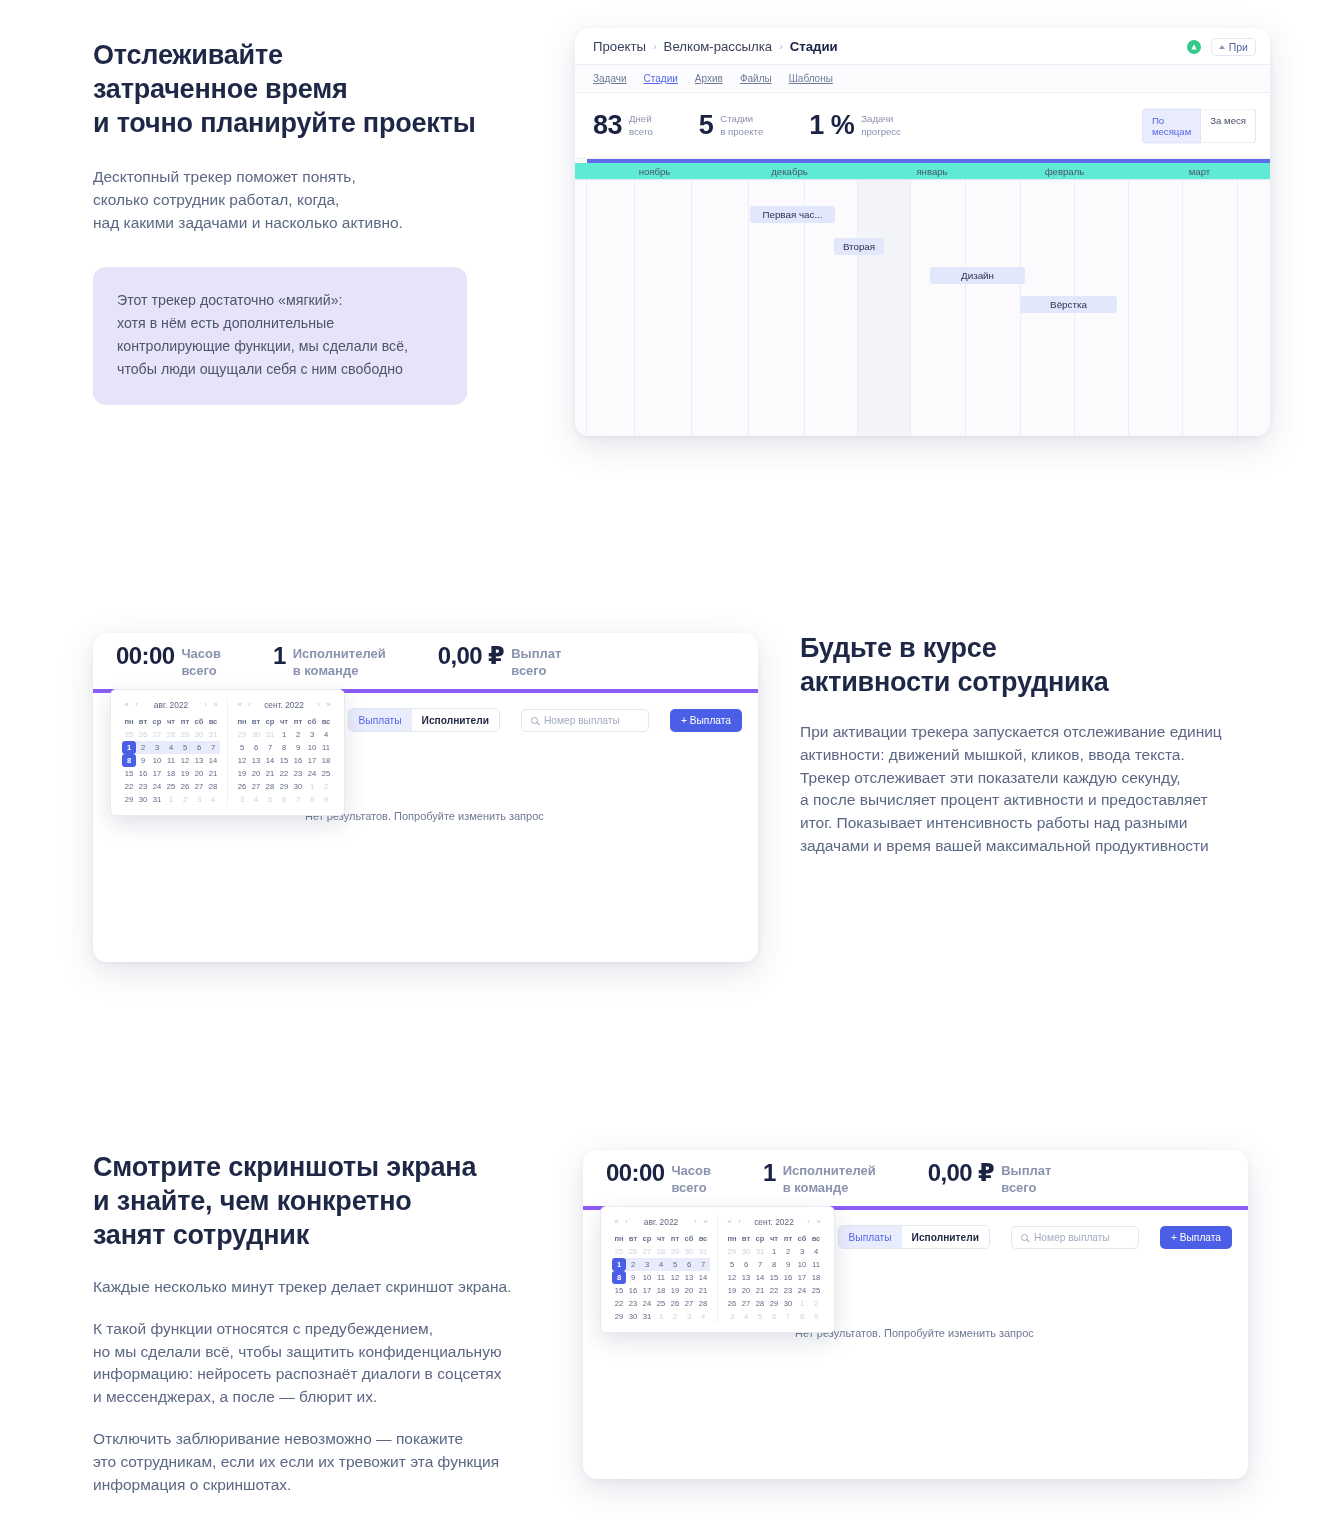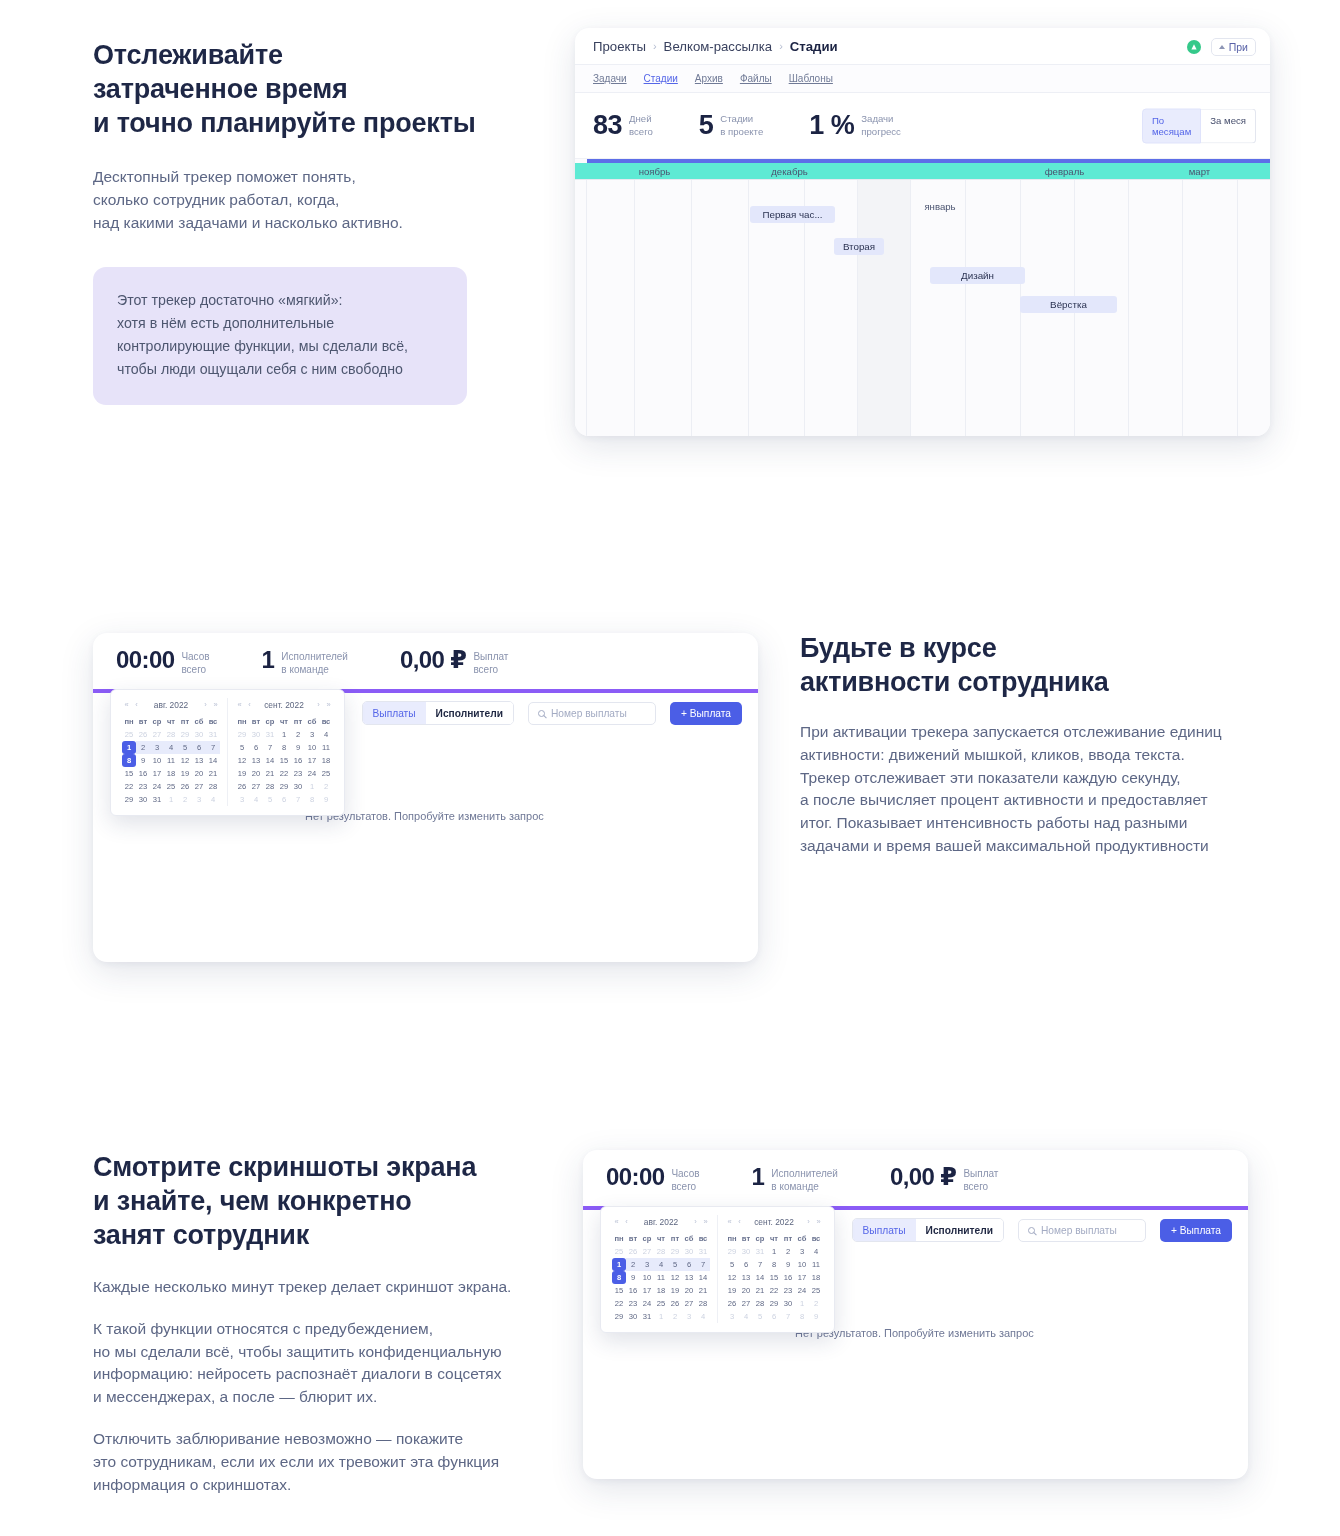--- a/index.html
+++ b/index.html
@@ -152,36 +152,36 @@
   #win-pay-2 { left:583px; top:1150px; width:665px; height:329px; }
 
   .pay-stat-row {
     height:60px; display:flex; align-items:center;
     padding:0 23px; border-bottom:4px solid #8b5cf6;
   }
   .pay-stat { display:flex; align-items:flex-start; gap:7px; margin-right:52px; }
   .pay-stat .num {
     font-size:24px; font-weight:700; color:#1b2343; letter-spacing:-0.6px; line-height:1.06;
   }
-  .pay-stat .lbl { font-size:10px; color:#8a93ae; line-height:1.3; white-space:pre-line; padding-top:3px; }
+  .pay-stat .lbl { font-size:13px; color:#8a93ae; line-height:1.3; white-space:pre-line; padding-top:3px;font-weight:bold; }
 
   .pay-toolbar { height:44px; position:relative; }
   .date-pill {
     position:absolute; left:17px; top:10px;
     height:22px; padding:0 9px;
     border:1px solid #e3e6ef; border-radius:5px; background:#fff;
     display:flex; align-items:center; gap:6px;
     font-size:10.2px; color:#2f374f;
   }
   .cal-glyph {
     width:9px;height:9px;border-radius:1.5px;border:1.4px solid #5566e8;position:relative;
   }
   .cal-glyph:before{content:"";position:absolute;left:-1.4px;right:-1.4px;top:-1.4px;height:2.6px;background:#5566e8;border-radius:1.5px 1.5px 0 0;}
 
-  .tb-right { position:absolute; right:16px; top:8px; display:flex; align-items:center; gap:14px;text-align:center; }
+  .tb-right { position:absolute; right:16px; top:15px; display:flex; align-items:center; gap:21px;text-align:center; }
   .pill-group { display:flex; border:1px solid #e3e6ef; border-radius:5px; overflow:hidden; }
   .pill { font-size:10.2px; padding:0 10px; height:22px; display:flex; align-items:center; background:#fff; color:#1f2742; font-weight:700; }
   .pill.on { background:#e9ecfd; color:#5566e8; font-weight:400; }
   .search-box {
     width:128px; height:23px;
     border:1px solid #e3e6ef; border-radius:5px; background:#fff;
     display:flex; align-items:center; gap:6px; padding:0 9px;
     font-size:10.2px; color:#a3abc3;
   }
   .mag { width:7px;height:7px;border:1.3px solid #a3abc3;border-radius:50%;position:relative;flex:none; }
@@ -306,21 +306,21 @@
 месяцам</span>
       <span class="seg off">За меся</span>
     </div>
   </div>
 
   <div class="gantt">
     <div class="gantt-accent"></div>
     <div class="gantt-head">
       <span class="gantt-month" style="left:12px;width:135px;">ноябрь</span>
       <span class="gantt-month" style="left:147px;width:135px;">декабрь</span>
-      <span class="gantt-month" style="left:300px;width:130px;margin-top:35px;">январь</span>
+      <span class="gantt-month" style="left:292px;width:130px;">январь</span>
       <span class="gantt-month" style="left:422px;width:135px;">февраль</span>
       <span class="gantt-month" style="left:557px;width:135px;">март</span>
     </div>
 
     <div class="gcol" style="left:0px;   width:12px;"></div>
     <div class="gcol" style="left:12px;  width:48px;"></div>
     <div class="gcol" style="left:60px;  width:57px;"></div>
     <div class="gcol" style="left:117px; width:57px;"></div>
     <div class="gcol" style="left:174px; width:56px;"></div>
     <div class="gcol" style="left:230px; width:53px;"></div>

